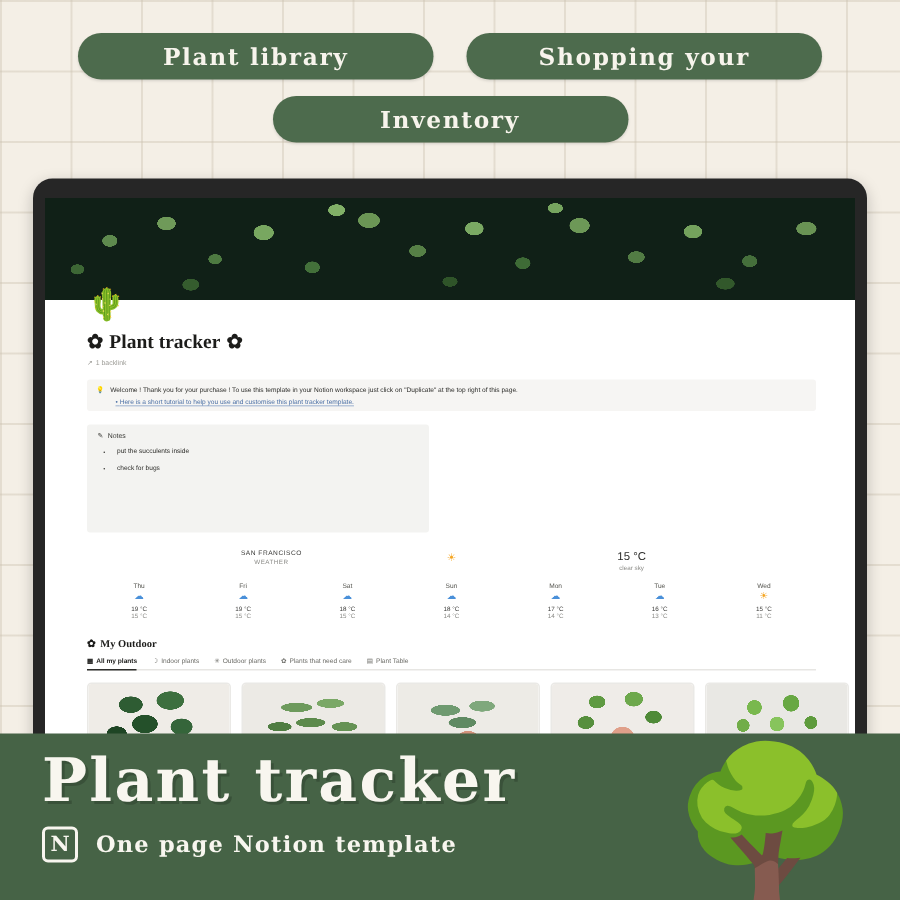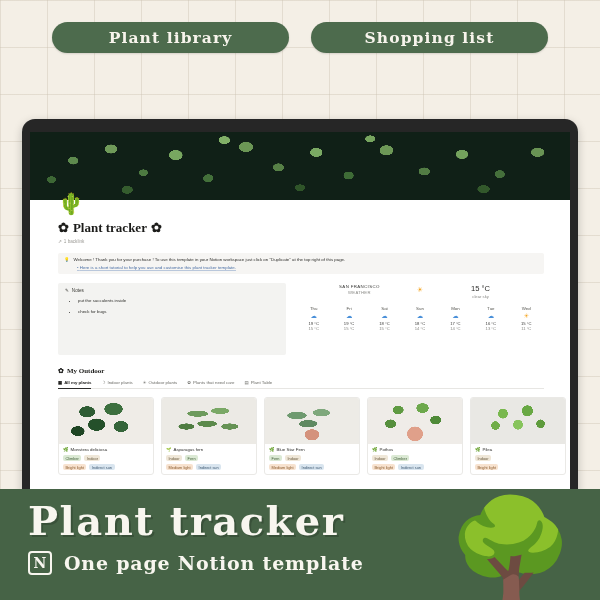--- a/index.html
+++ b/index.html
@@ -60,21 +60,21 @@
                 color:#1c1c1a; display:flex; align-items:center; gap:4px; }
   .backlink { font-size:4.6px; color:#9b9a95; margin-top:3px; display:flex; align-items:center; gap:2px; }
 
   .callout { margin-top:9px; background:#f6f5f3; border-radius:2px; padding:4px 6px; }
   .callout-row { display:flex; gap:4px; align-items:flex-start; }
   .callout-emoji { font-size:4.4px; line-height:1.5; }
   .callout-text { font-size:4.4px; color:#2e2e2b; line-height:1.5; white-space:nowrap; overflow:hidden; }
   .callout-bullet { font-size:4.4px; color:#4a6fa5; margin:1.5px 0 0 13px;
                     text-decoration:underline; text-decoration-color:#b9c7db; }
 
-  .columns { margin-top:9px; display:flex; gap:10px; }
+  .columns { margin-top:9px; display:flex; gap:10px;flex-direction:column; }
   .notes { width:228px; background:#f3f3f1; border-radius:2px; padding:5px 7px; height:72px; }
   .notes-head { font-size:4.6px; color:#3a3a36; display:flex; gap:3px; align-items:center; }
   .notes li { font-size:4.4px; color:#2e2e2b; margin:5px 0 0 13px; line-height:1.4; }
 
   .weather { flex:1; padding-top:1px; }
   .w-top { display:flex; align-items:flex-start; justify-content:space-between; padding:0 6px; }
   .w-city { text-align:center; flex:1; }
   .w-city-name { font-size:4.4px; color:#3c3c3a; letter-spacing:0.35px; }
   .w-city-sub { font-size:4.2px; color:#8a8a86; letter-spacing:0.3px; margin-top:1px; }
   .w-sunicon { font-size:7px; color:#f5a623; flex:0 0 auto; padding-top:2px; }
@@ -110,30 +110,31 @@
 
   
   .banner { position:absolute; left:0; bottom:0; width:600px; height:111px; background:#466346; overflow:hidden; }
   .banner-title { position:absolute; left:28px; top:8px; font-family:"DejaVu Serif", serif;
                   font-weight:bold; font-size:40px; color:#f8f6ef; letter-spacing:1.5px;
                   text-shadow:2px 2px 0 rgba(0,0,0,0.18); }
   .banner-sub-row { position:absolute; left:28px; top:62px; display:flex; align-items:center; gap:12px; }
   .notion-logo { width:24px; height:24px; border:2px solid #f8f6ef; border-radius:4px;
                  display:flex; align-items:center; justify-content:center;
                  font-family:"DejaVu Serif", serif; font-weight:bold; font-size:14px; color:#f8f6ef; }
-  .banner-sub { font-family:"DejaVu Serif", serif; font-weight:bold; font-size:19px;
+  .banner-sub { font-family:"DejaVu Serif", serif; font-weight:bold; font-size:15px;
                 color:#f8f6ef; letter-spacing:0.8px; }
   .bonsai { position:absolute; right:24px; bottom:-4px; font-size:104px; line-height:1; }
 </style>
 </head>
 <body>
 
 <div class="pills">
   <div class="pill">Plant library</div>
-  <div class="pill">Shopping list</div>
+  <div class="pill">Shopping your</div>
+  <div class="pill">Inventory</div>
 </div>
 
 <div class="laptop">
   <div class="screen">
 
     <div class="cover">
       <span class="page-icon">🌵</span>
     </div>
 
     <div class="page">

